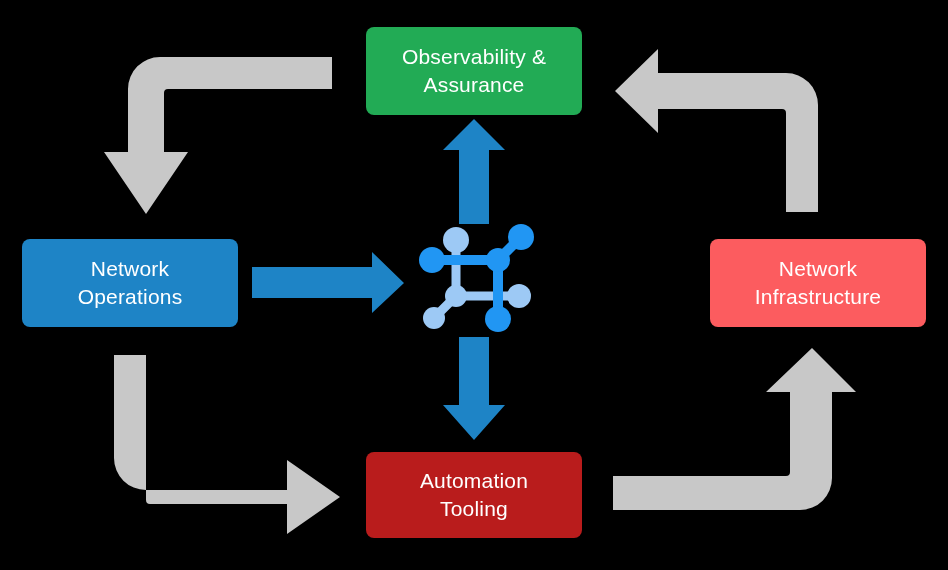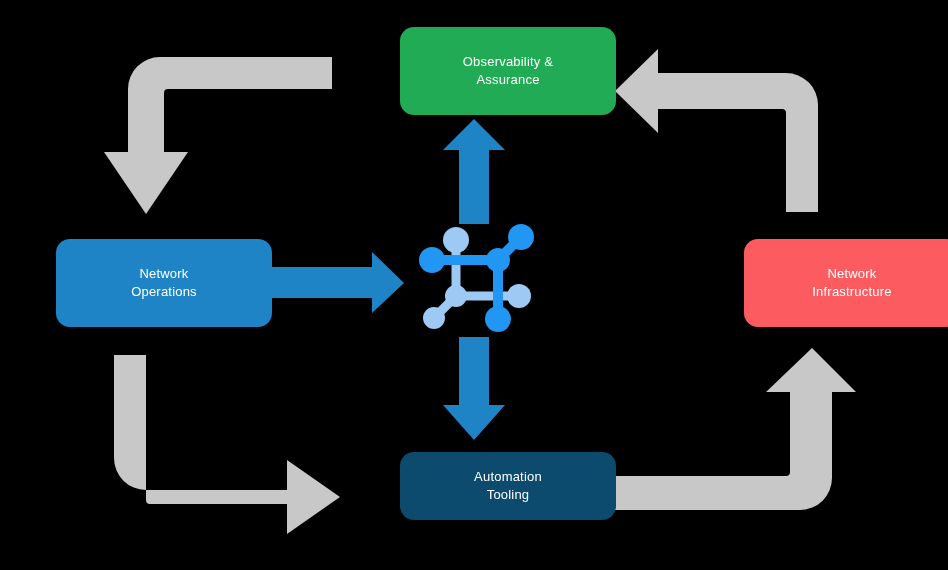--- a/index.html
+++ b/index.html
@@ -25,46 +25,45 @@
     top: 0;
     width: 948px;
     height: 570px;
   }
   .node-box {
     position: absolute;
     display: flex;
     align-items: center;
     justify-content: center;
     text-align: center;
-    border-radius: 14px;
+    border-radius: 8px;
     color: #ffffff;
-    font-size: 13px;
+    font-size: 21px;
     line-height: 1.35;
     font-weight: 400;
     letter-spacing: 0.2px;
     box-sizing: border-box;
     padding: 6px 10px;
     z-index: 3;
-    margin-left: 34px;
   }
   #box-observability {
     left: 366px;  top: 27px;  width: 216px; height: 88px;
     background: #22ab55;
   }
   #box-network-operations {
     left: 22px;   top: 239px; width: 216px; height: 88px;
     background: #1e84c6;
   }
   #box-network-infrastructure {
     left: 710px;  top: 239px; width: 216px; height: 88px;
     background: #fc5c5f;
   }
   #box-automation-tooling {
-    left: 366px;  top: 452px; width: 216px; height: 68px;
-    background: #0c4a6e;
+    left: 366px;  top: 452px; width: 216px; height: 86px;
+    background: #b91c1c;
   }
   .node-label { white-space: pre-line; display: block; }
   #center-icon {
     position: absolute;
     left: 418px;
     top: 218px;
     width: 120px;
     height: 120px;
     z-index: 4;
   }

